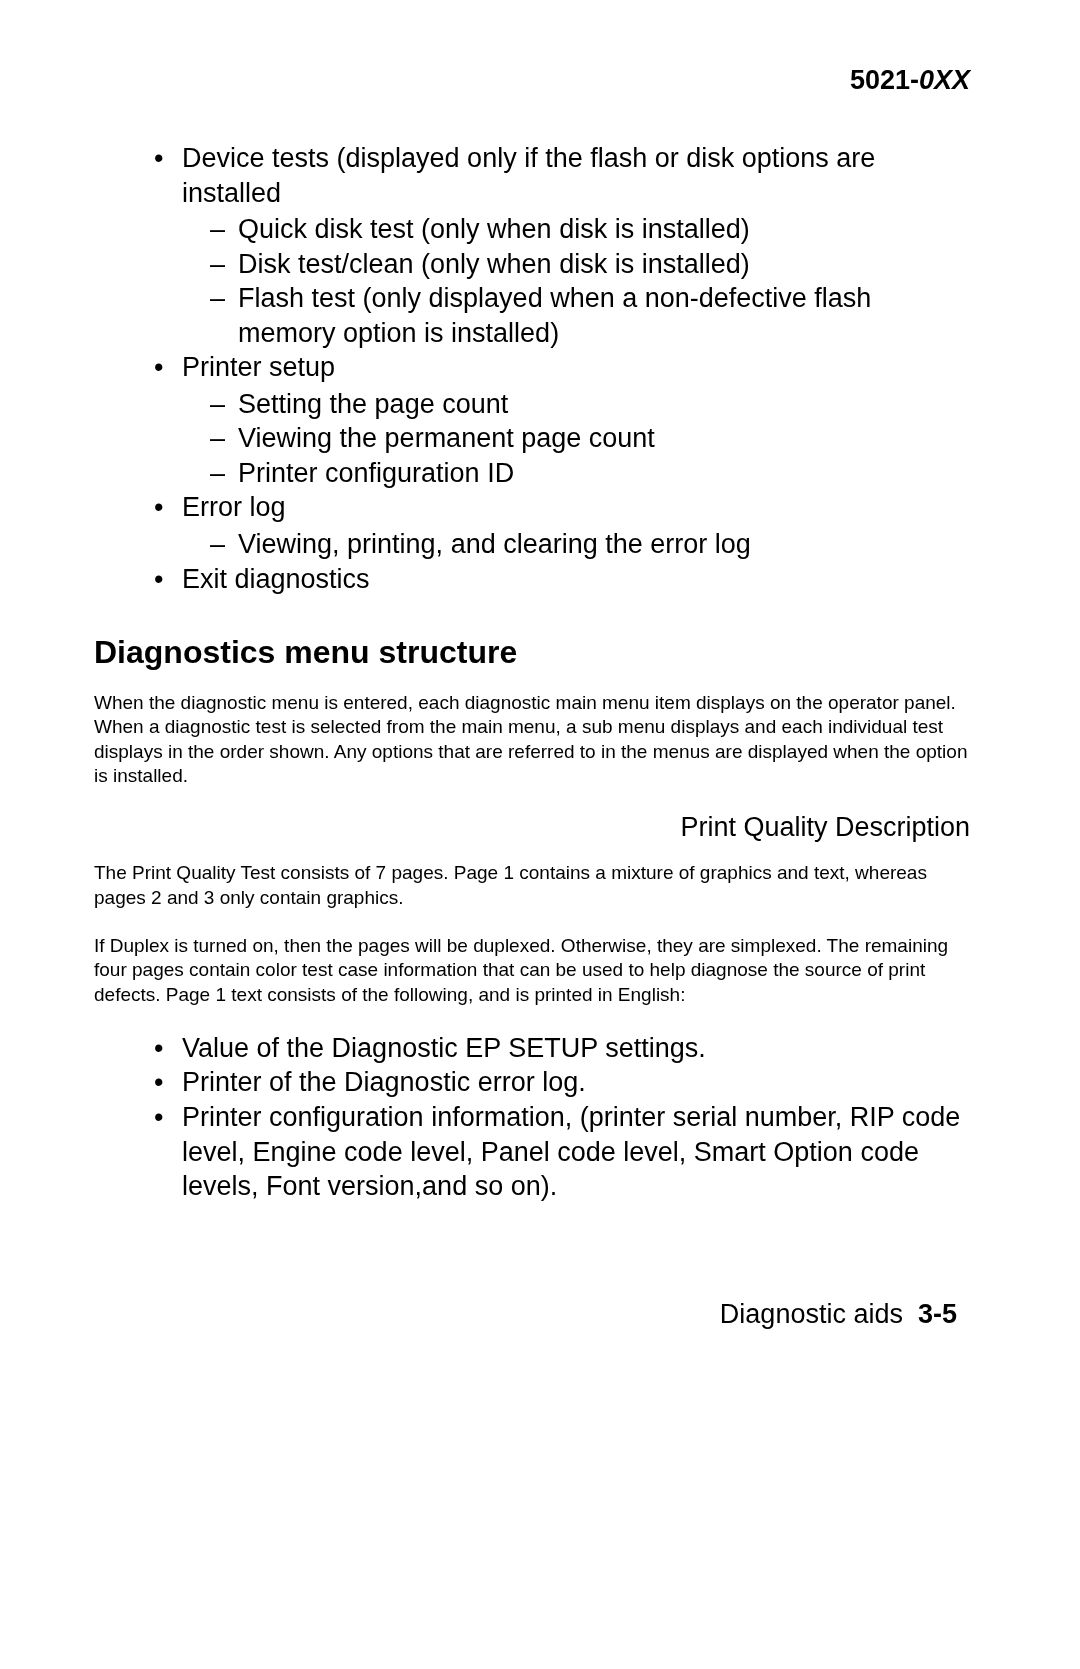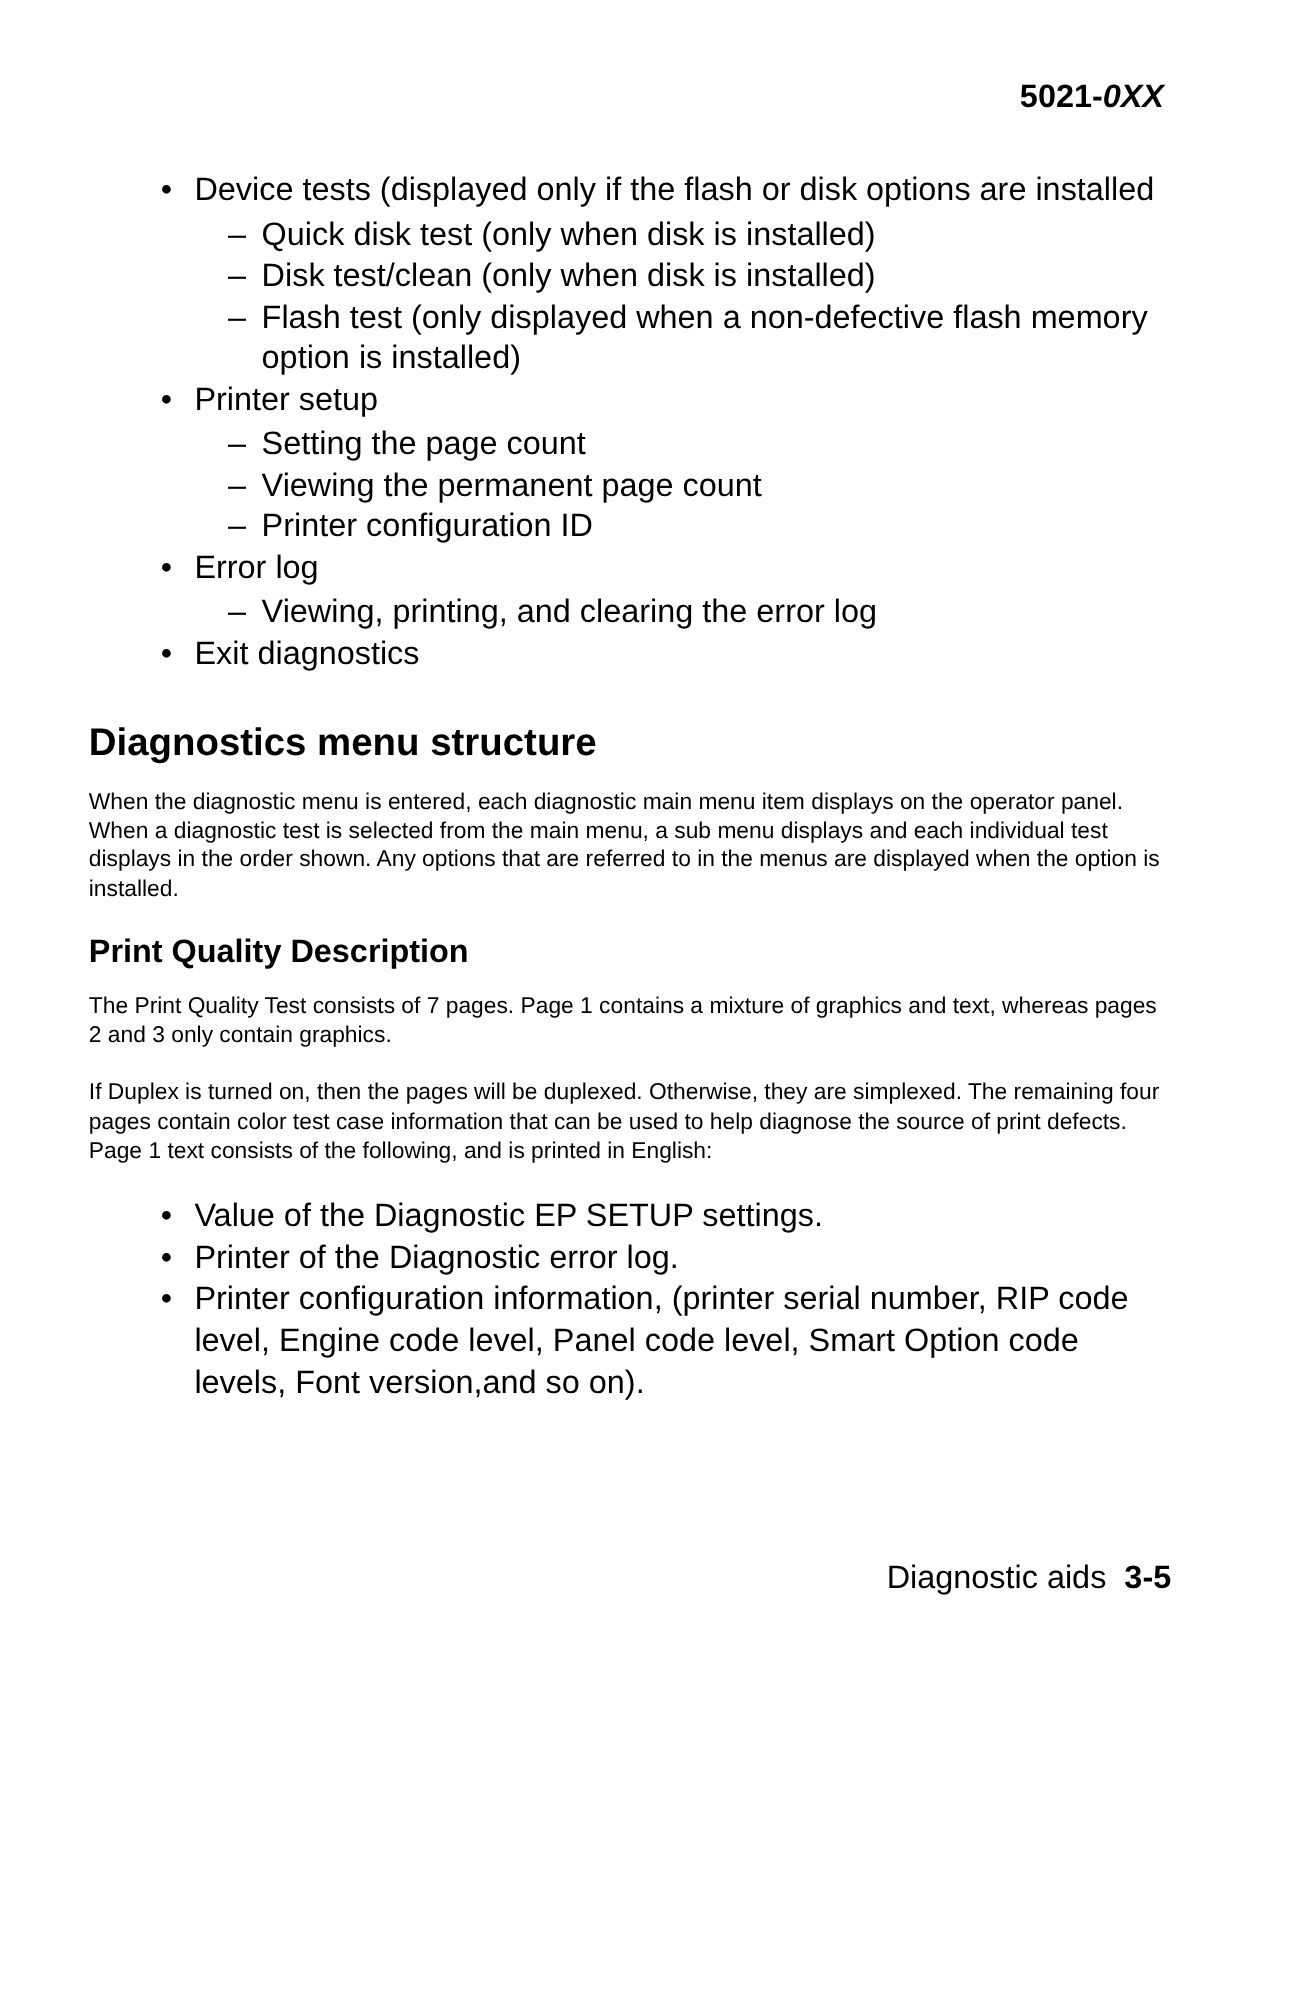--- a/index.html
+++ b/index.html
@@ -1,31 +1,31 @@
 <!DOCTYPE html>
 <html><head>
 <meta charset="utf-8">
 <style>
   * { box-sizing: border-box; margin: 0; padding: 0; }
   html, body { width: 1080px; height: 1669px; background: #fff; font-family: Arial, Helvetica, sans-serif; color: #000; }
-  .page { position: relative; width: 1080px; height: 1378px; padding: 65px 110px 60px 74px; }
+  .page { position: relative; width: 1080px; height: 1378px; padding: 65px 110px 60px 94px; }
   .model-header { text-align: right; font-size: 27px; font-weight: bold; margin-bottom: 45px; }
   .model-header .italic { font-style: italic; }
   .body-text { font-size: 27px; line-height: 1.28; }
   ul.level1 { list-style: none; padding-left: 60px; }
   ul.level1 > li { position: relative; margin: 0; padding-left: 28px; }
   ul.level1 > li::before { content: "•"; position: absolute; left: 0; top: 0; }
   ul.level2 { list-style: none; padding-left: 28px; margin-top: 2px; }
   ul.level2 > li { position: relative; padding-left: 28px; }
   ul.level2 > li::before { content: "–"; position: absolute; left: 0; top: 0; }
   h2.section { font-size: 32px; font-weight: bold; margin-top: 38px; margin-bottom: 20px; }
   .para { font-size: 19px; line-height: 1.28; margin-bottom: 24px; }
-  h3.subsection { font-size: 27px; font-weight: bold; margin-bottom: 18px; margin-top: 10px; }
+  h3.subsection { font-size: 27px; font-weight: normal; margin-bottom: 18px; margin-top: 10px; text-align: right; }
   .spaced-list > li { margin-bottom: 18px; }
-  .footer { position: absolute; bottom: 48px; right: 104px; font-size: 27px; text-align: right; }
+  .footer { position: absolute; bottom: 48px; right: 123px; font-size: 27px; text-align: right; }
   .footer .pnum { font-weight: bold; }
 </style>
 </head>
 <body>
 
 <div class="page">
 
   <div class="model-header">
     <span>5021-</span><span class="italic">0XX</span>
   </div>

